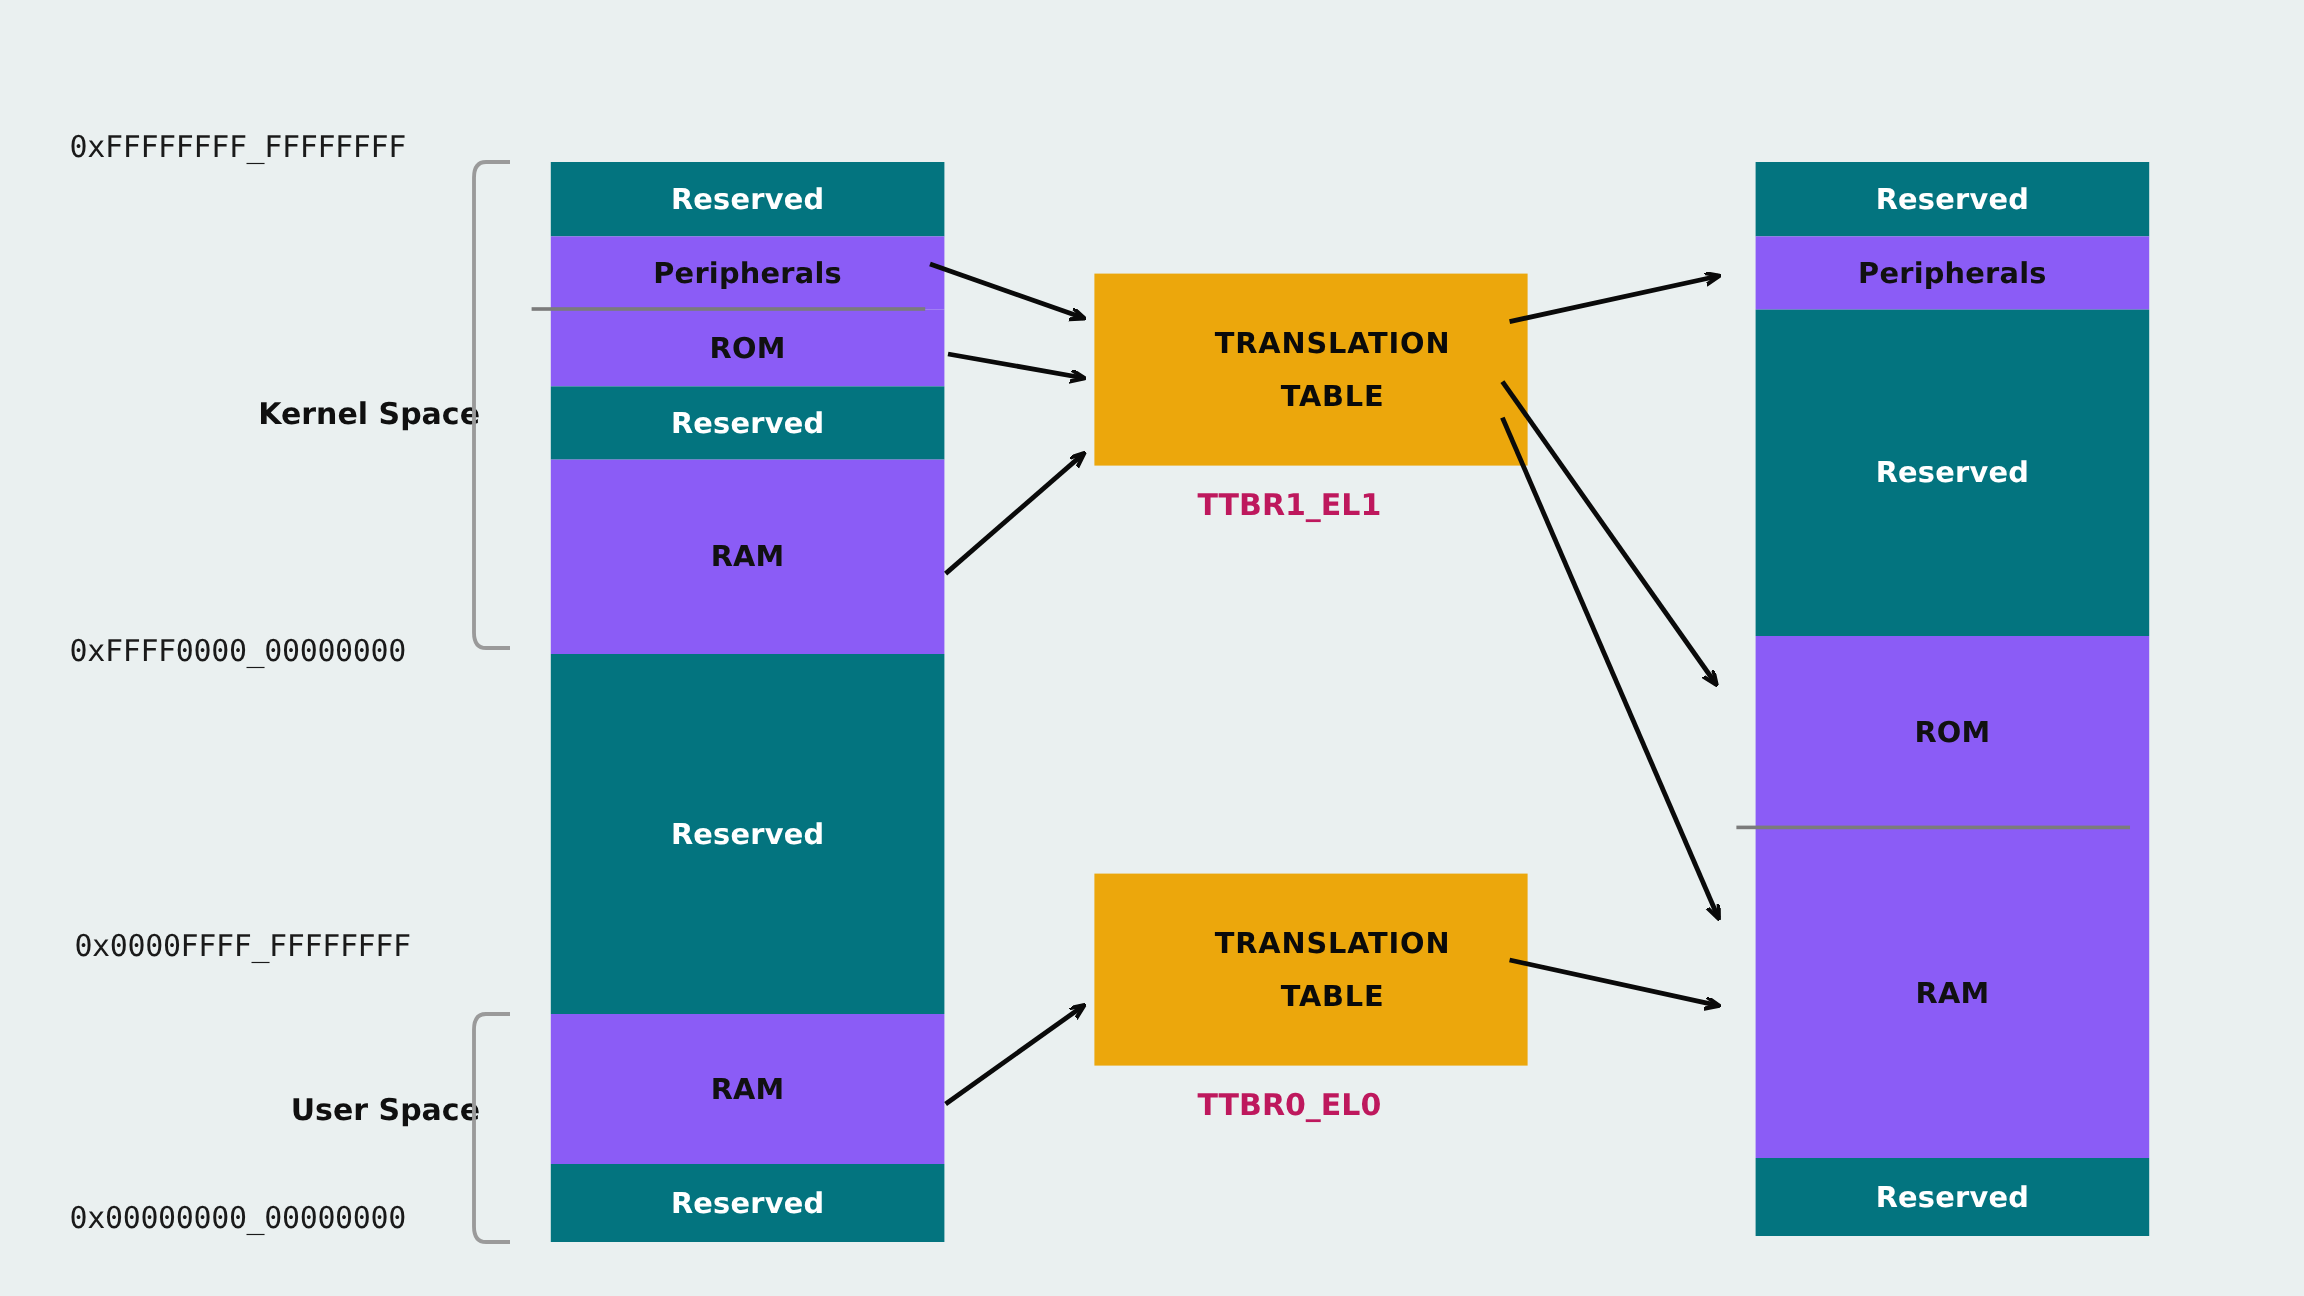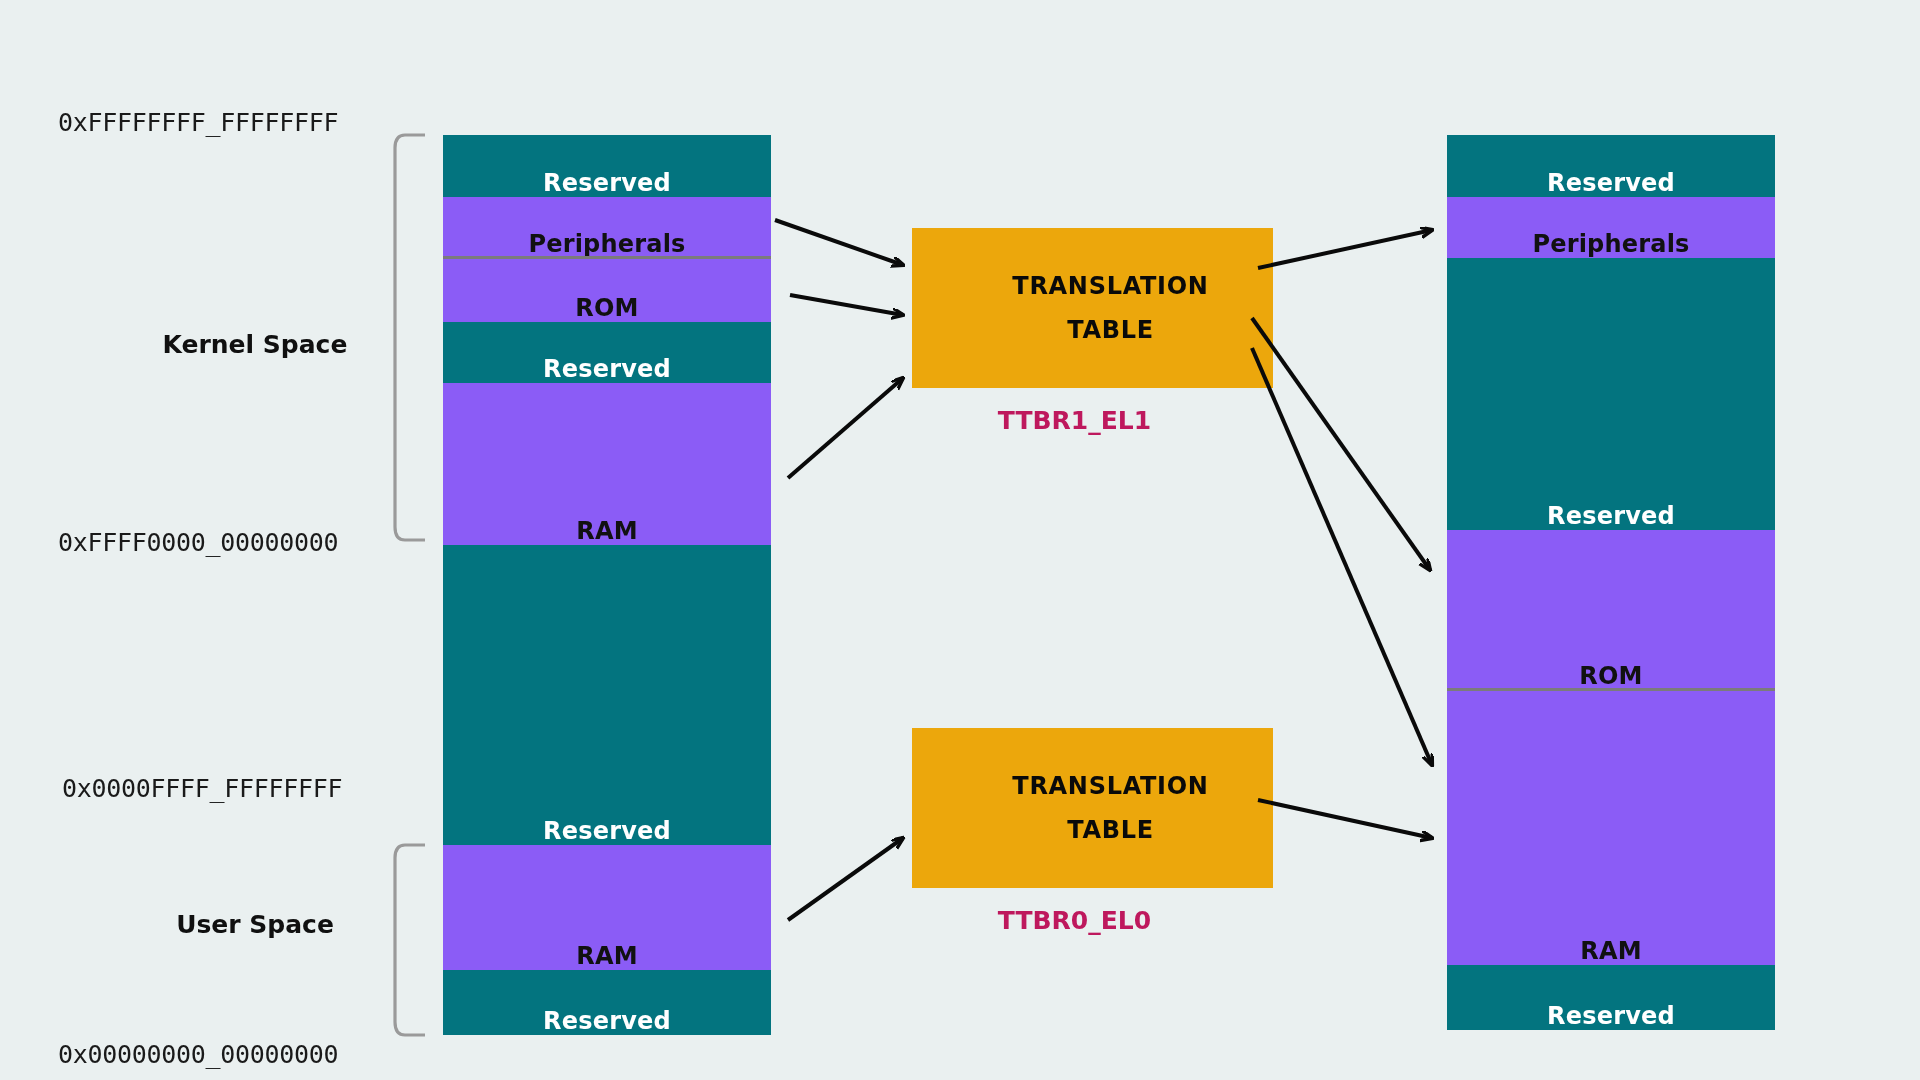--- a/index.html
+++ b/index.html
@@ -32,25 +32,25 @@
     white-space: nowrap;
   }
 
   
   .memcol {
     position: absolute;
     width: 328px;
   }
   .block {
     position: absolute;
-    left: 0;
+    left: 16px;
     width: 100%;
     box-sizing: border-box;
     display: flex;
-    align-items: flex-end;
+    align-items: center;
     justify-content: center;
     font-size: 24px;
     font-weight: bold;
     letter-spacing: 0.2px;
   }
   .block.teal {
     background: #03747f;
     color: #ffffff;
   }
   .block.white {
@@ -71,21 +71,21 @@
     font-size: 25px;
     color: #1a1a1a;
     white-space: nowrap;
     letter-spacing: -0.3px;
   }
   .space-label {
     font-size: 25px;
     font-weight: bold;
     color: #101010;
     white-space: nowrap;
-    text-align: center;
+    text-align: right;
   }
 
   
   .tt-box {
     position: absolute;
     background: #eca70c;
     display: flex;
     flex-direction: column;
     align-items: center;
     justify-content: center;
@@ -122,21 +122,21 @@
 <div id="stage">
 
 
 
   <div class="addr abs" style="left:58px; top:108px;">0xFFFFFFFF_FFFFFFFF</div>
 
   <div class="addr abs" style="left:58px; top:528px;">0xFFFF0000_00000000</div>
 
   <div class="addr abs" style="left:62px; top:774px;text-align:center;">0x0000FFFF_FFFFFFFF</div>
 
-  <div class="addr abs" style="left:58px; top:1000px;margin-top:40px;">0x00000000_00000000</div>
+  <div class="addr abs" style="left:58px; top:1000px;">0x00000000_00000000</div>
 
   <div class="space-label abs" style="left:110px; top:330px; width:290px;">Kernel Space</div>
 
   <div class="space-label abs" style="left:110px; top:910px; width:290px;">User Space</div>
 
   <div class="memcol" id="vm-col" style="left:443px; top:0; height:1080px;">
       <div class="block teal" style="top: 135px; height: 62px;">
         <span>Reserved</span>
       </div>
       <div class="block white" style="top: 197px; height: 61px;">

